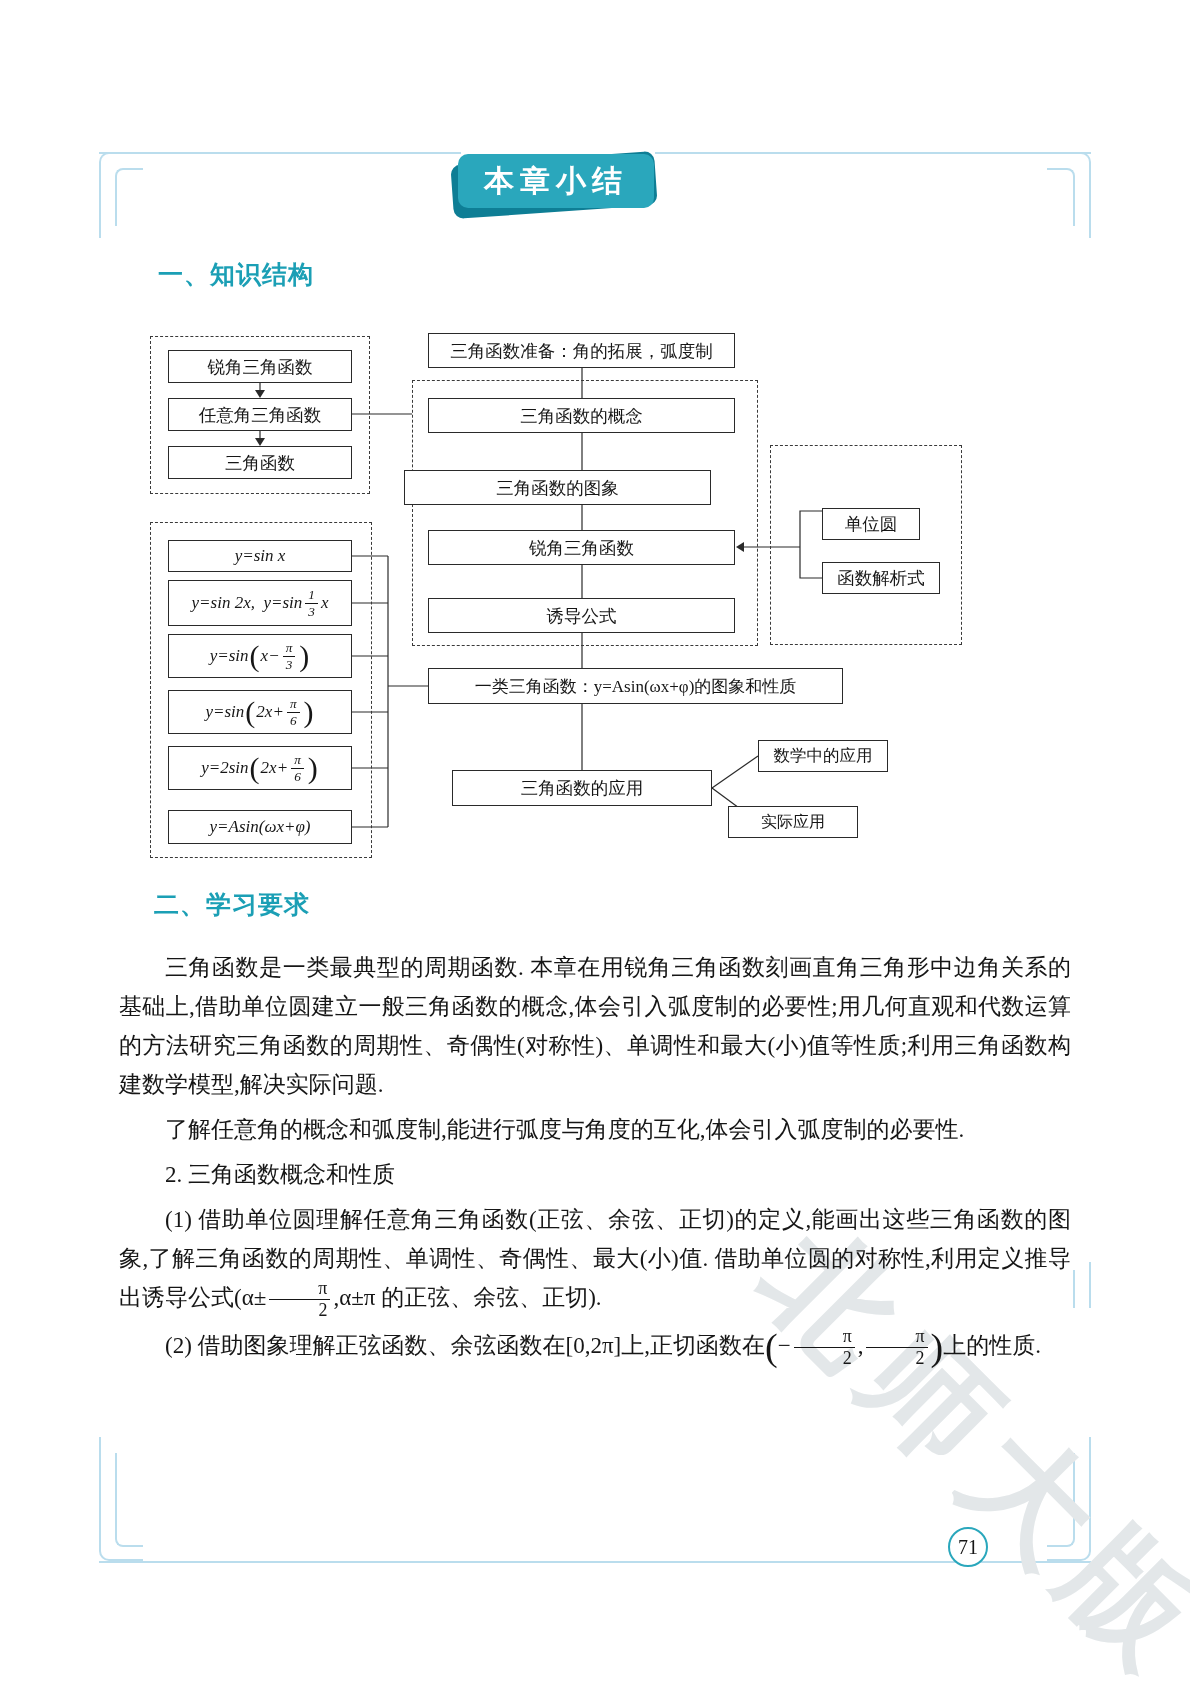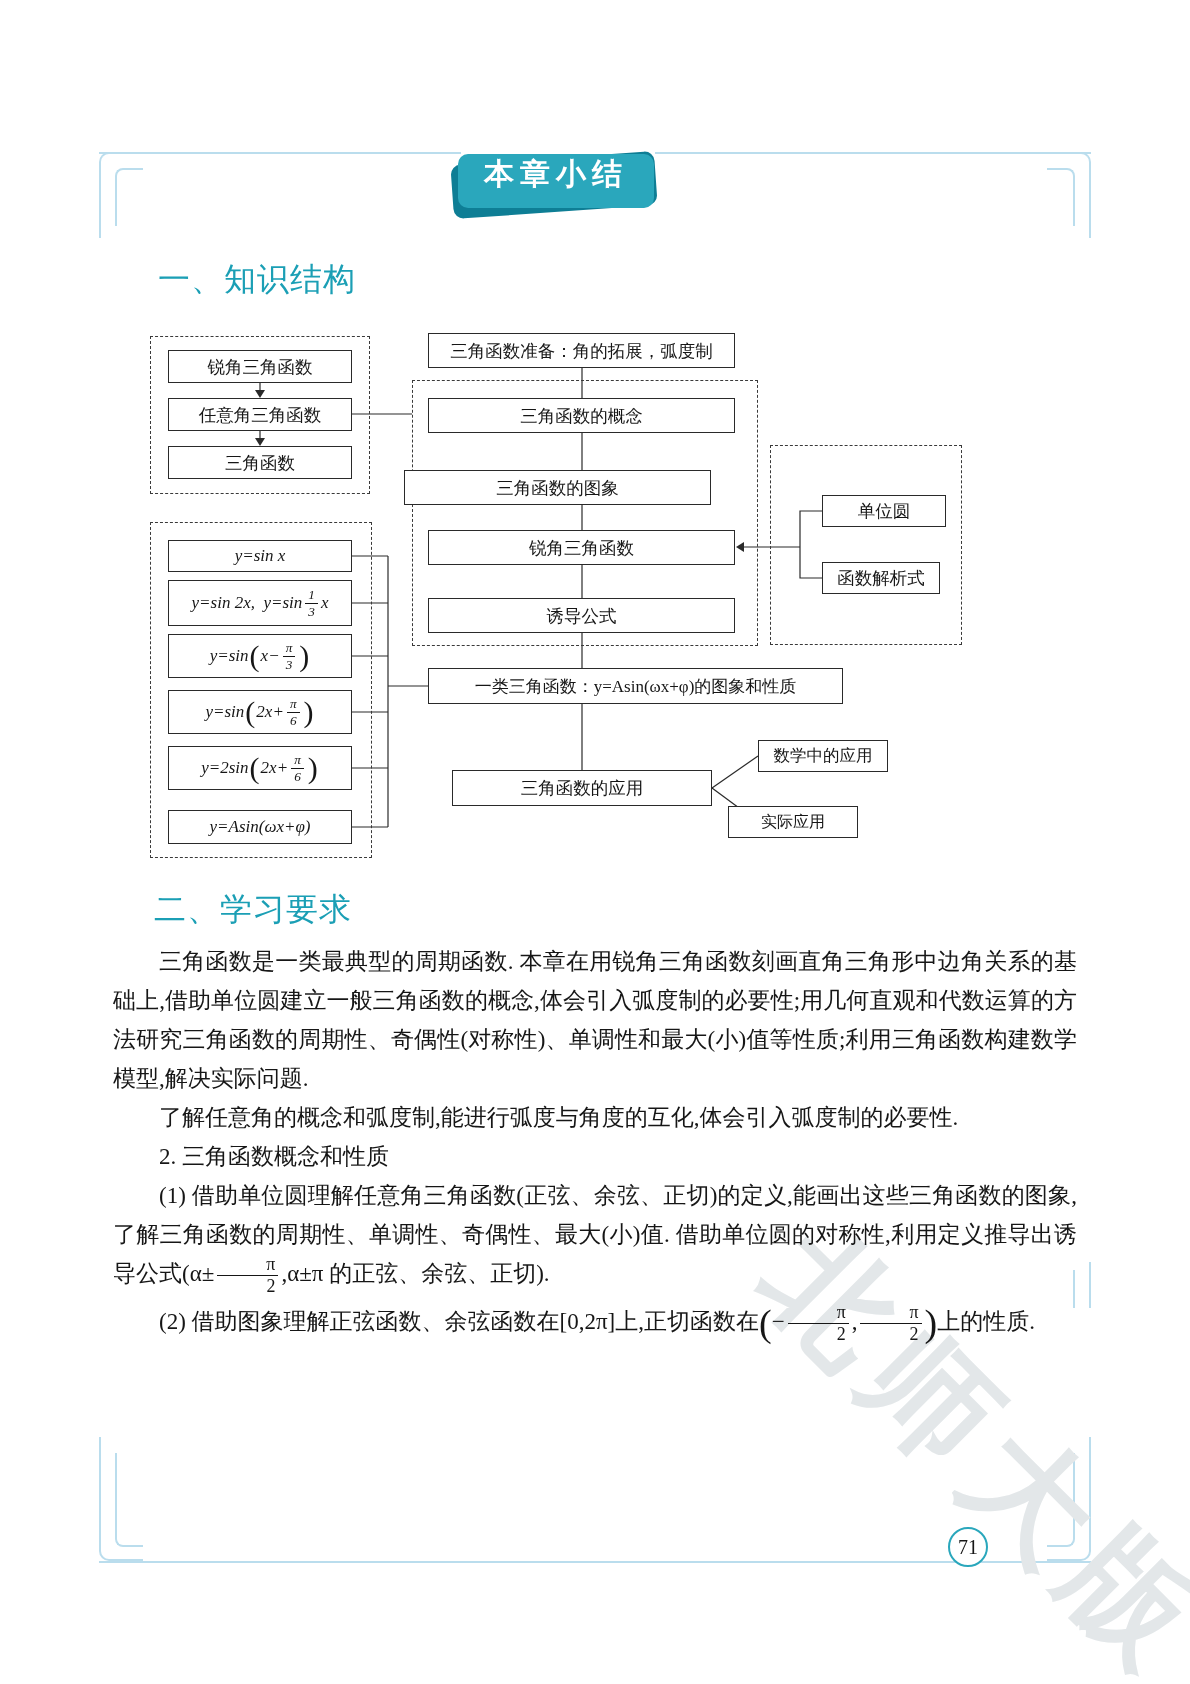--- a/index.html
+++ b/index.html
@@ -3,36 +3,36 @@
 <meta charset="utf-8">
 <style>
   *{margin:0;padding:0;box-sizing:border-box}
   html,body{background:#ffffff}
   body{width:1190px;height:1684px;position:relative;overflow:hidden;
        font-family:"Liberation Serif","DejaVu Serif",serif;color:#161616}
   .deco{position:absolute;z-index:0}
   .banner-back{position:absolute;left:452px;top:158px;width:204px;height:54px;background:#0e7e95;
        border-radius:10px;transform:rotate(-4deg);z-index:2}
   .banner{position:absolute;left:458px;top:154px;width:196px;height:54px;background:#2aa7bc;border-radius:10px;
-       display:flex;align-items:flex-start;justify-content:center;z-index:3;
+       display:flex;align-items:center;justify-content:center;z-index:3;
        font-family:Liberation Mono, monospace;font-weight:bold;font-size:30px;color:#fff;letter-spacing:6px}
-  .h2{position:absolute;font-family:"Liberation Sans","DejaVu Sans",sans-serif;font-weight:normal;
-       font-size:32px;color:#1b9fb5;letter-spacing:1px;z-index:2}
+  .h2{position:absolute;font-family:"Liberation Sans","DejaVu Sans",sans-serif;font-weight:bold;
+       font-size:25px;color:#1b9fb5;letter-spacing:1px;z-index:2}
   svg.wires{position:absolute;left:0;top:0;z-index:1;pointer-events:none}
   .dash{position:absolute;border:1px dashed #3a3a3a;z-index:1;background:transparent}
   .fbox{position:absolute;border:1px solid #2a2a2a;background:#fff;display:flex;align-items:center;
        justify-content:center;z-index:2;font-size:17.5px;text-align:center}
   .math{font-style:italic;font-size:17px}
   .math span{white-space:pre}
   .frac{display:inline-block;text-align:center;line-height:1.05;font-size:0.78em;vertical-align:-0.65em;margin:0 3px}
   .frac .fn{display:block;border-bottom:1px solid currentColor;padding:0 3px 1px}
   .frac .fd{display:block;padding-top:1px}
   .bp{font-style:normal;font-size:30px;font-weight:300;margin:0 1px;line-height:1}
   .bodytext{position:absolute;left:113px;top:942px;width:964px;z-index:2;font-size:23px;line-height:39px;text-align:justify}
-  .bodytext p{text-indent:2em;margin:0}
+  .bodytext p{text-indent:2em;margin:6px}
   .bodytext .frac{vertical-align:-0.62em}
   .bigp{font-size:38px;vertical-align:-7px;font-weight:300}
   .pagenum{position:absolute;left:948px;top:1527px;width:40px;height:40px;border:2px solid #2aa7bc;border-radius:50%;
        background:#fff;display:flex;align-items:center;justify-content:center;font-size:20px;z-index:3}
   .watermark{position:absolute;left:845px;top:1195px;z-index:0;font-size:125px;font-weight:bold;color:#e3e7e9;
        letter-spacing:16px;white-space:nowrap;transform:rotate(45deg);transform-origin:0 0;
        font-family:"Liberation Serif","DejaVu Serif",serif}
 </style>
 </head>
 <body>
@@ -100,21 +100,21 @@
 <div class="fbox" style="left:168px;top:350px;width:184px;height:33px">锐角三角函数</div>
 <div class="fbox" style="left:168px;top:398px;width:184px;height:33px">任意角三角函数</div>
 <div class="fbox" style="left:168px;top:446px;width:184px;height:33px">三角函数</div>
 
 <div class="fbox" style="left:428px;top:333px;width:307px;height:35px">三角函数准备：角的拓展，弧度制</div>
 <div class="fbox" style="left:428px;top:398px;width:307px;height:35px">三角函数的概念</div>
 <div class="fbox" style="left:404px;top:470px;width:307px;height:35px">三角函数的图象</div>
 <div class="fbox" style="left:428px;top:530px;width:307px;height:35px">锐角三角函数</div>
 <div class="fbox" style="left:428px;top:598px;width:307px;height:35px">诱导公式</div>
 
-<div class="fbox" style="left:822px;top:495px;width:124px;height:32px">单位圆</div>
+<div class="fbox" style="left:822px;top:508px;width:98px;height:32px">单位圆</div>
 <div class="fbox" style="left:822px;top:562px;width:118px;height:32px">函数解析式</div>
 
 <div class="fbox math" style="left:168px;top:540px;width:184px;height:32px">y=sin x</div>
 
 <div class="fbox math" style="left:168px;top:580px;width:184px;height:46px">
   <span>y=sin 2x,  y=sin</span>
     <span class="frac"><span class="fn">1</span><span class="fd">3</span></span>
     <span>x</span>
 </div>
 

